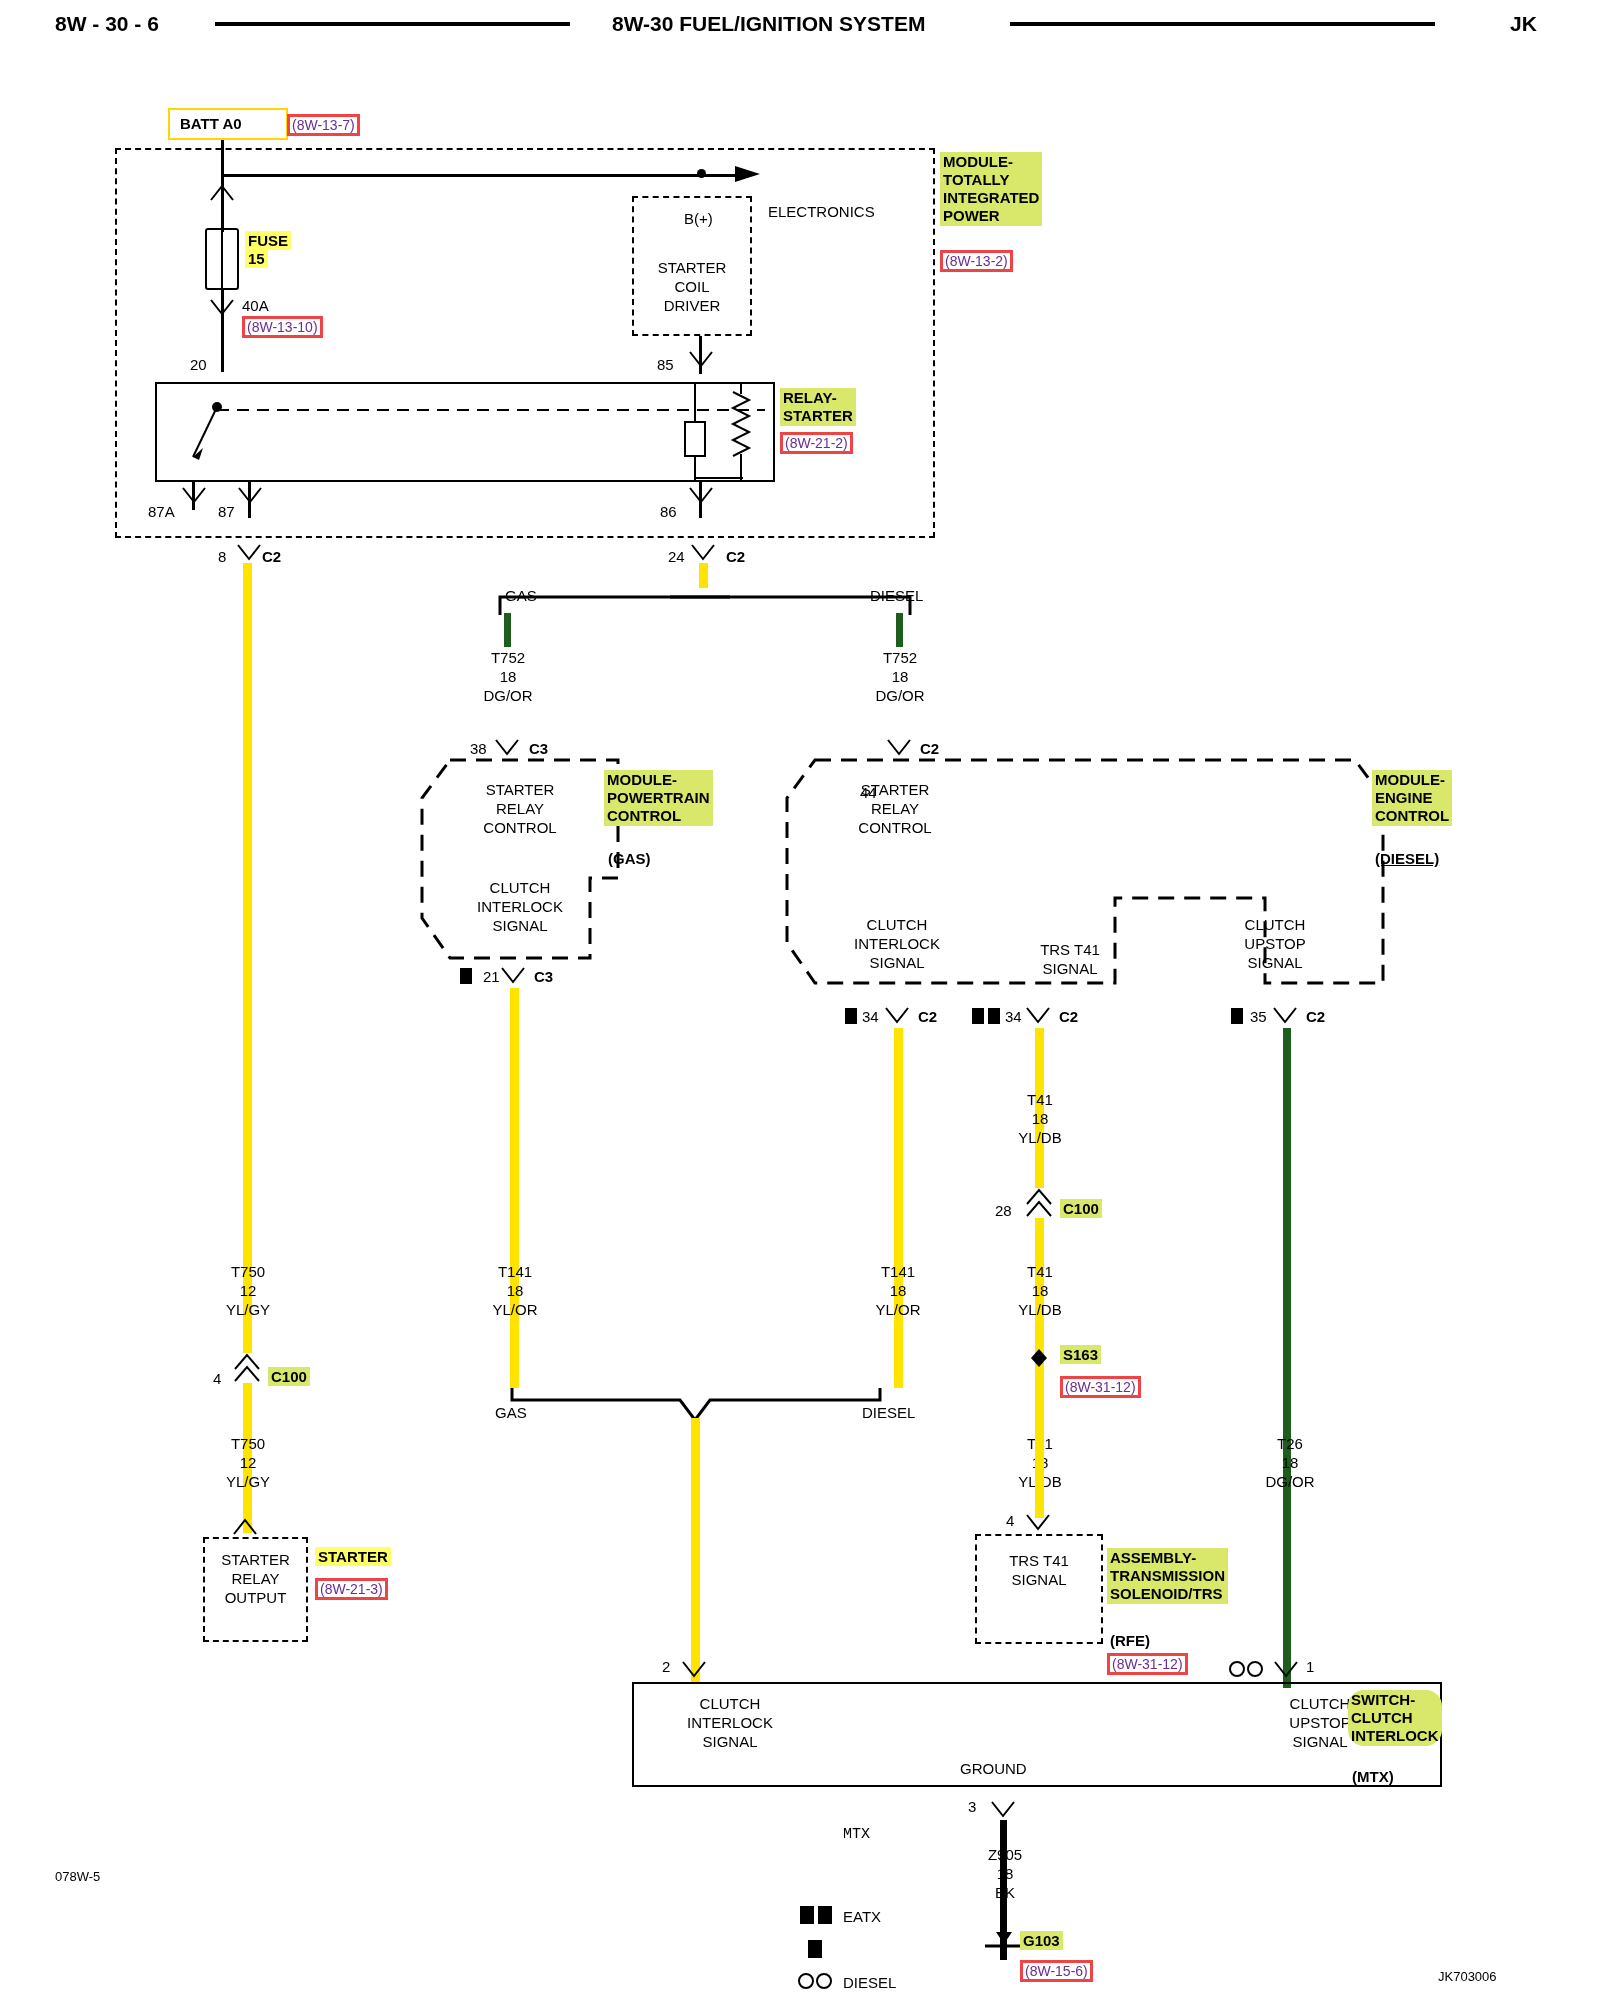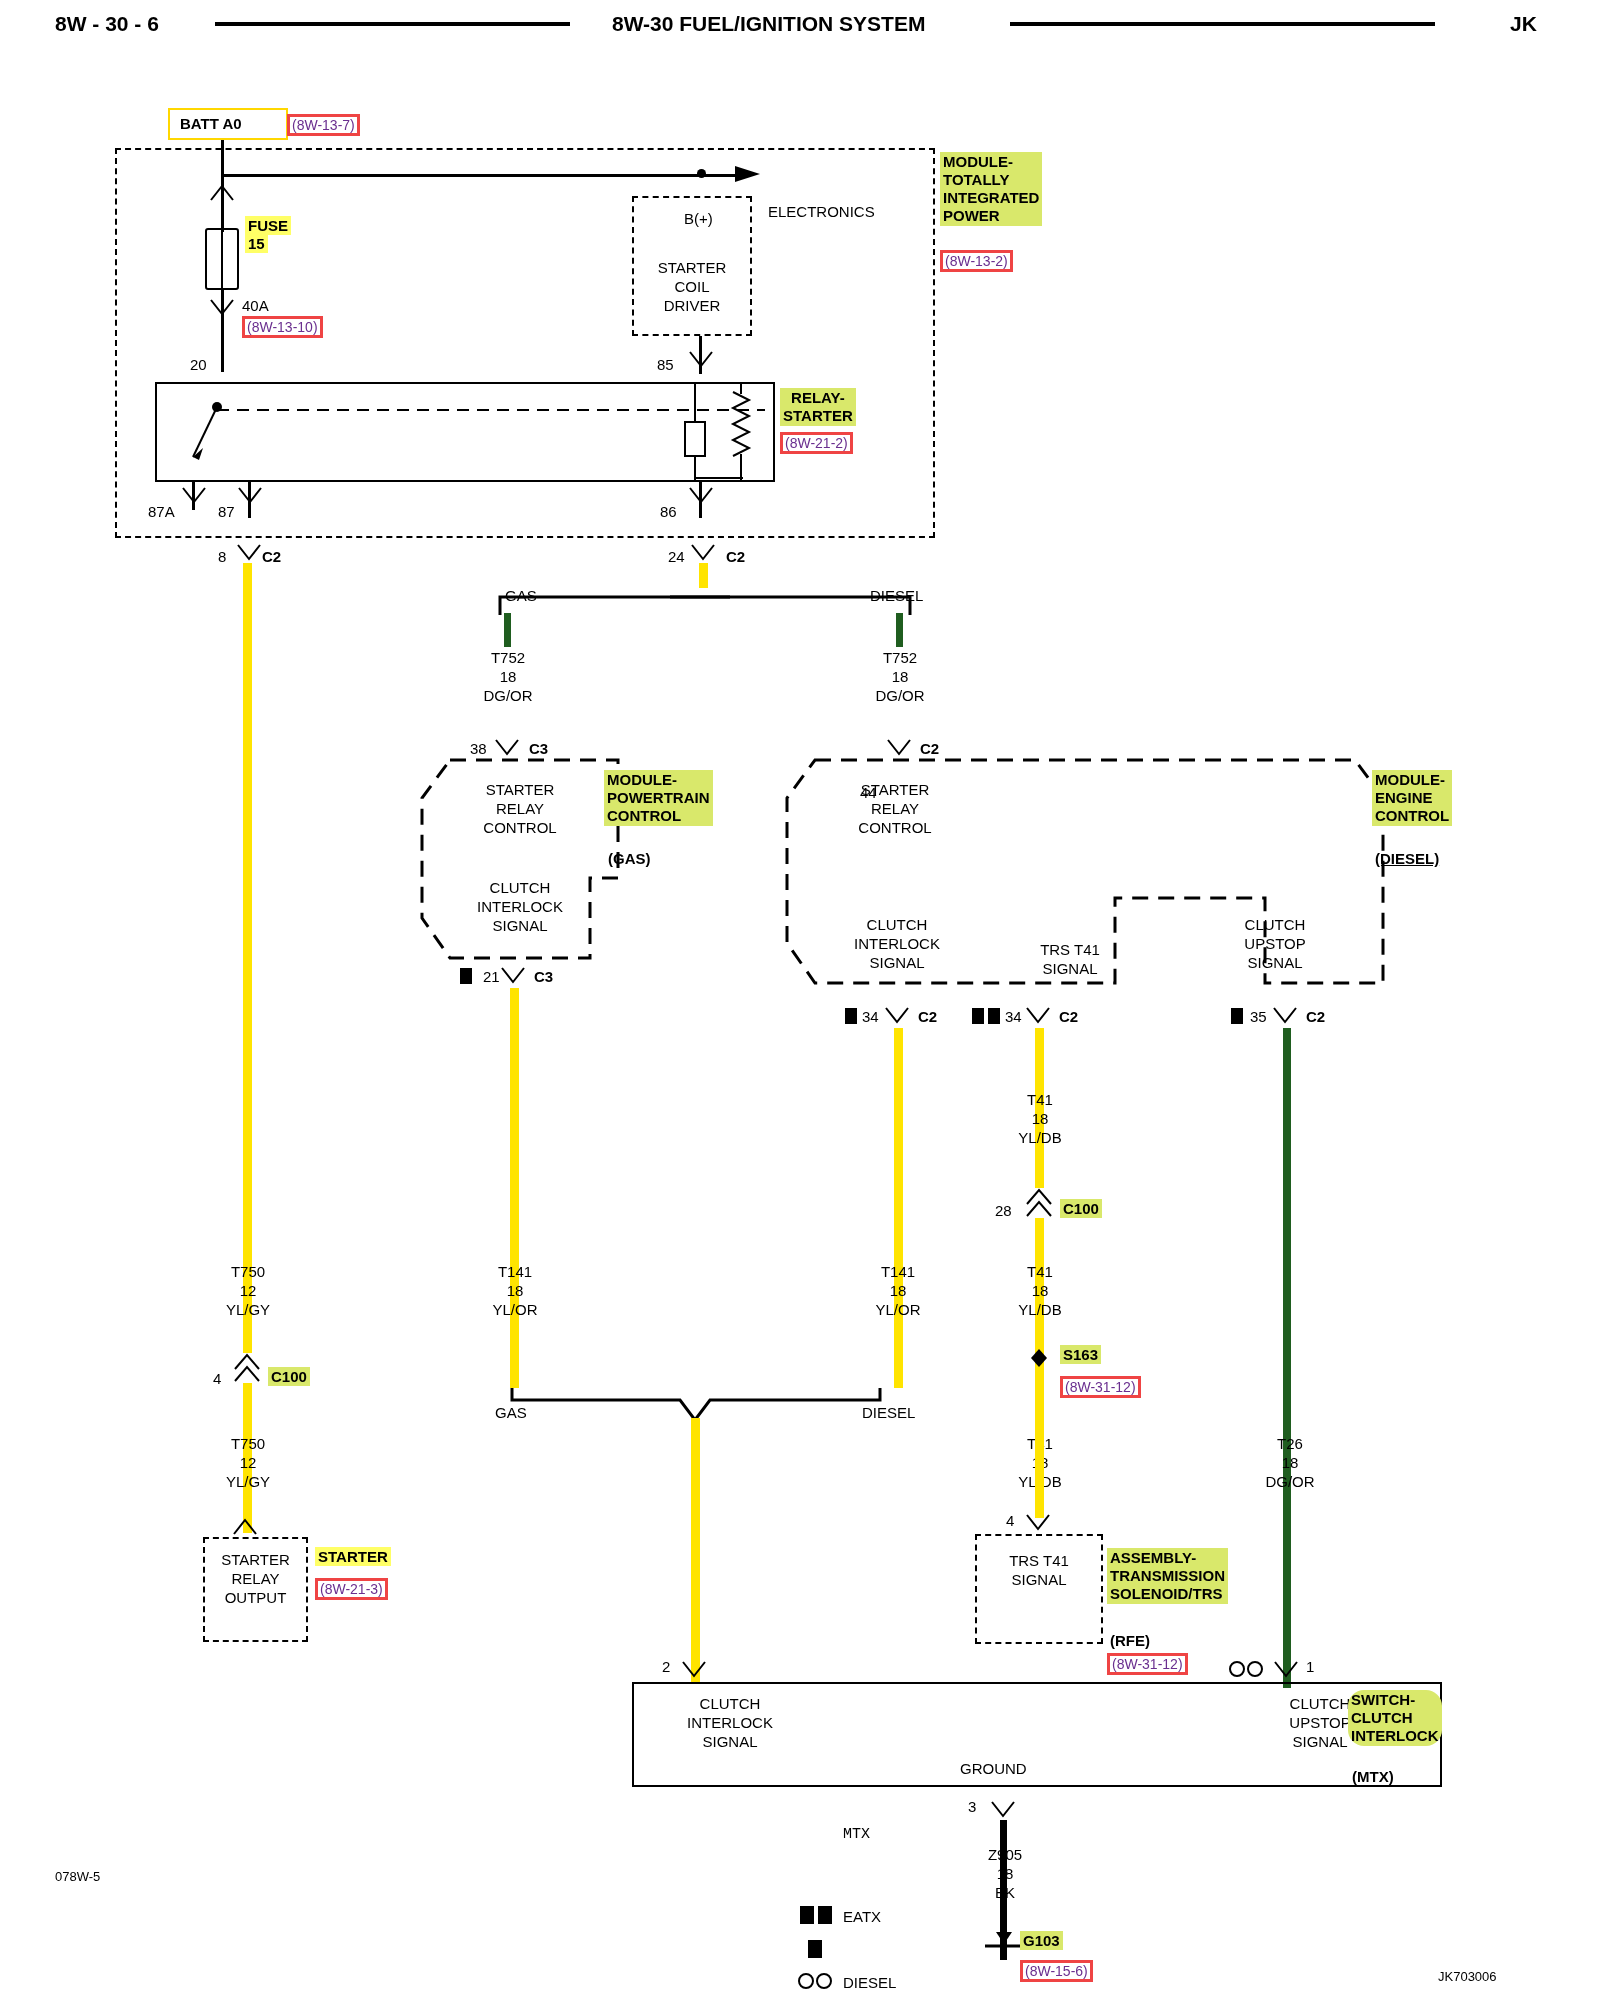--- a/index.html
+++ b/index.html
@@ -62,21 +62,21 @@
 <div class="blk" style="left:697px;top:169px;width:9px;height:9px;border-radius:50%;"></div>
 
 <div class="blk" style="left:221px;top:177px;width:3px;height:55px;"></div>
 <svg style="left:209px;top:182px;width:28px;height:24px;">
   <polyline class="nofill" points="2,18 13,4 24,18"></polyline>
 </svg>
 <div class="solidbox" style="left:205px;top:228px;width:34px;height:62px;border-radius:3px;"></div>
 <svg style="left:205px;top:228px;width:34px;height:62px;">
   <line x1="17" y1="0" x2="17" y2="62" stroke="#000" stroke-width="2"></line>
 </svg>
-<div class="lbl" style="left:245px;top:217px;">
+<div class="lbl" style="left:245px;top:232px;">
   <span class="hly">FUSE</span><br>
   <span class="hly">15</span>
 </div>
 <div class="blk" style="left:221px;top:290px;width:3px;height:82px;"></div>
 <svg style="left:209px;top:296px;width:28px;height:24px;">
   <polyline class="nofill" points="2,4 13,18 24,4"></polyline>
 </svg>
 <div class="lbl" style="left:242px;top:297px;">40A</div>
 <div class="lbl" style="left:242px;top:318px;"><span class="ref">(8W-13-10)</span></div>
 <div class="lbl" style="left:190px;top:356px;">20</div>
@@ -87,21 +87,21 @@
 <div class="lblc" style="left:632px;top:258px;width:120px;white-space:pre;">STARTER
 COIL
 DRIVER</div>
 <div class="blk" style="left:699px;top:336px;width:3px;height:38px;"></div>
 <svg style="left:688px;top:348px;width:28px;height:24px;">
   <polyline class="nofill" points="2,4 13,18 24,4"></polyline>
 </svg>
 <div class="lbl" style="left:657px;top:356px;">85</div>
 
 <div class="solidbox" style="left:155px;top:382px;width:620px;height:100px;"></div>
-<div class="lbl" style="left:780px;top:388px;text-align:center;">
+<div class="lbl" style="left:780px;top:388px;">
   <span class="hl" style="display:inline-block;white-space:pre;">RELAY-
 STARTER</span>
 </div>
 <div class="lbl" style="left:780px;top:434px;"><span class="ref">(8W-21-2)</span></div>
 
 <svg style="left:155px;top:382px;width:620px;height:100px;">
   <circle cx="62" cy="25" r="5" fill="#000"></circle>
   <line x1="62" y1="25" x2="38" y2="75" stroke="#000" stroke-width="2"></line>
   <polygon points="38,75 48,66 44,78" fill="#000"></polygon>
   <line x1="62" y1="28" x2="610" y2="28" stroke="#000" stroke-width="2" stroke-dasharray="12,8"></line>

